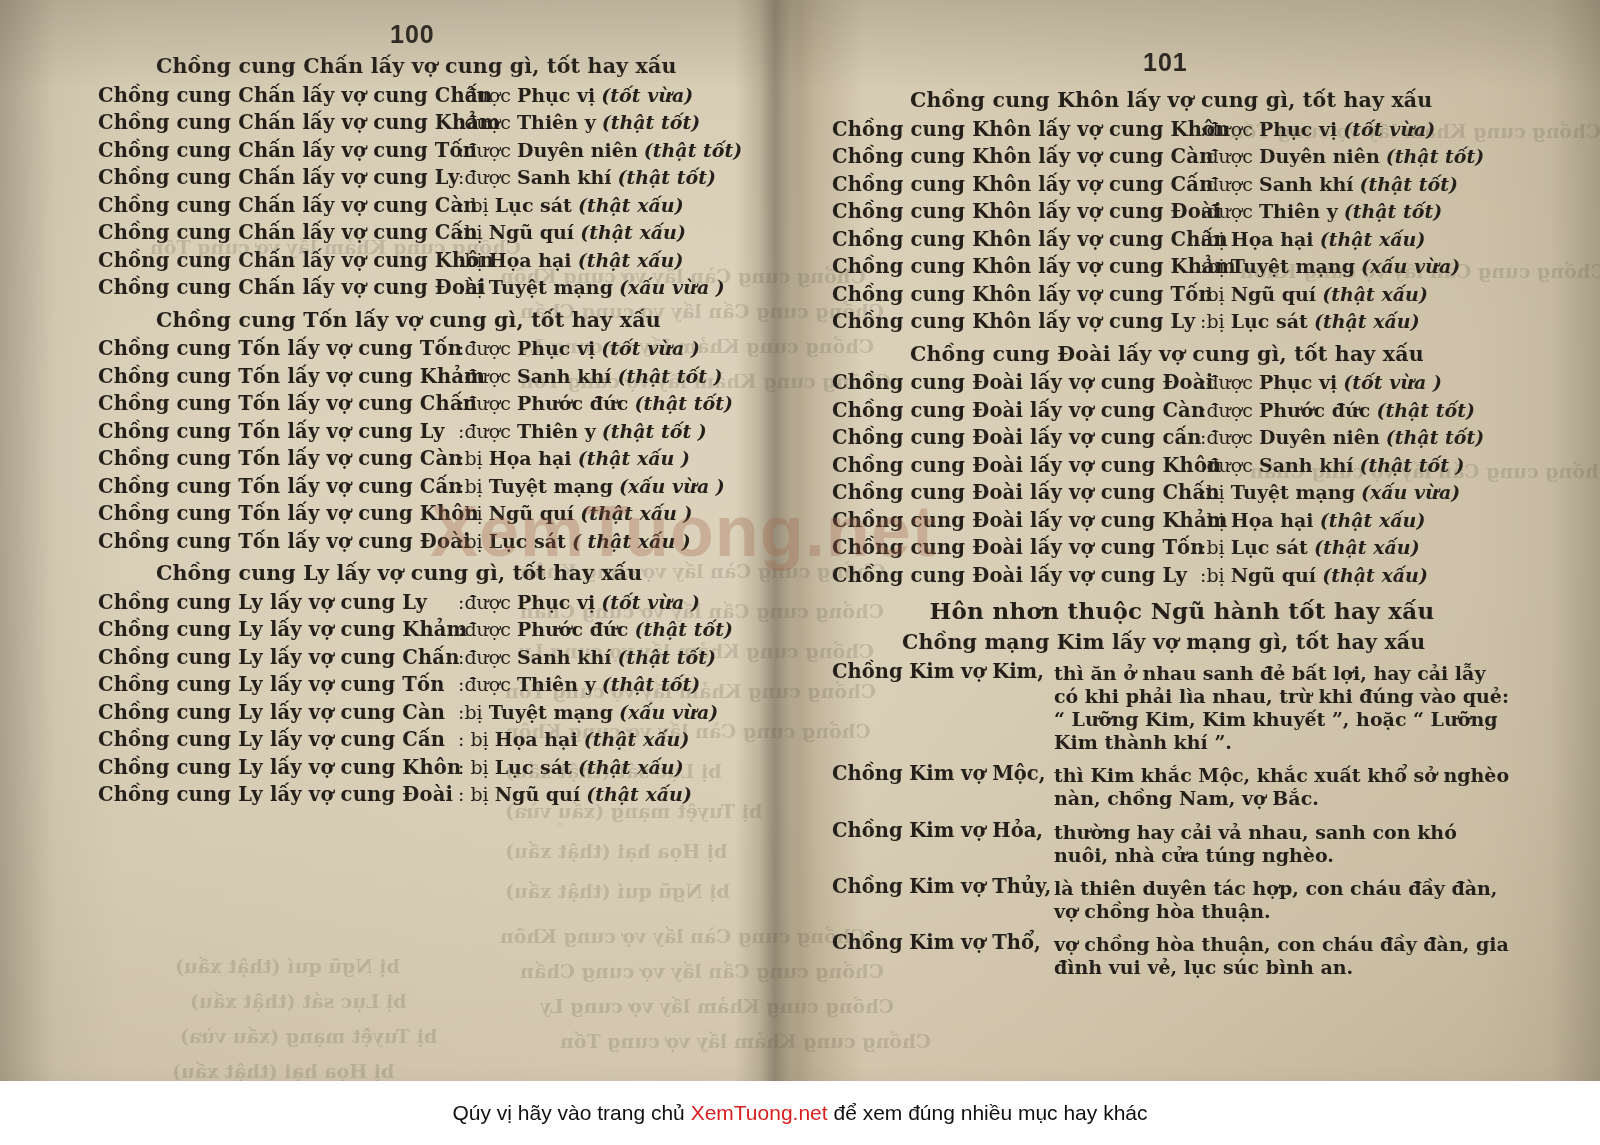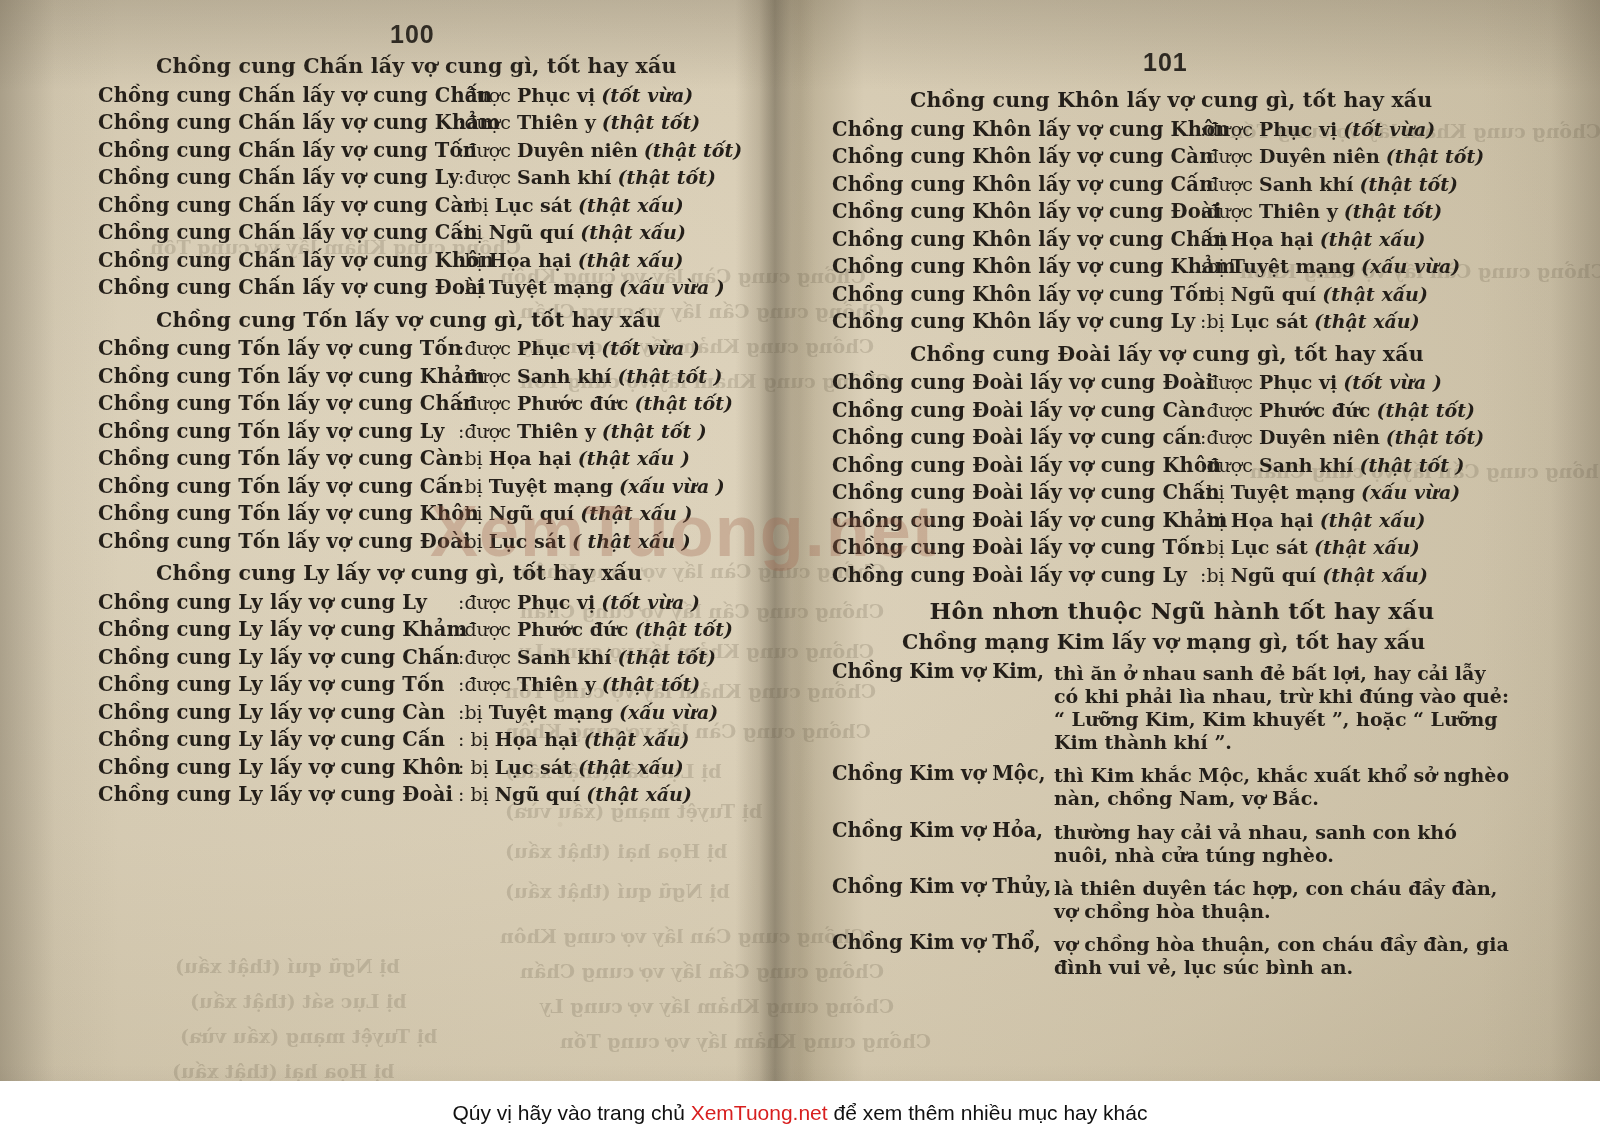--- a/index.html
+++ b/index.html
@@ -440,16 +440,16 @@
 
   <div id="watermark">XemTuong.net</div>
 
   <div id="speckle"></div>
   <div id="vignette"></div>
 
   <div id="footer">
     <span class="seg">Qúy vị hãy vào trang chủ </span>
       <span class="red">XemTuong.net</span>
       <span class="seg"> để xem</span>
-      <span class="seg"> thêm nhiều mục hay khác</span>
+      <span class="seg"> đúng nhiều mục hay khác</span>
   </div>
 
 </div>
 
 </body></html>

